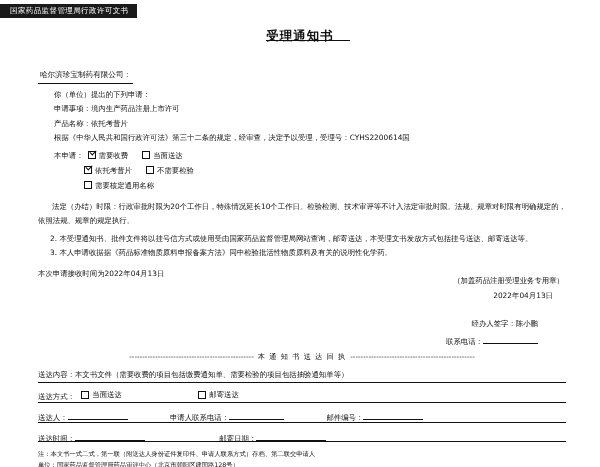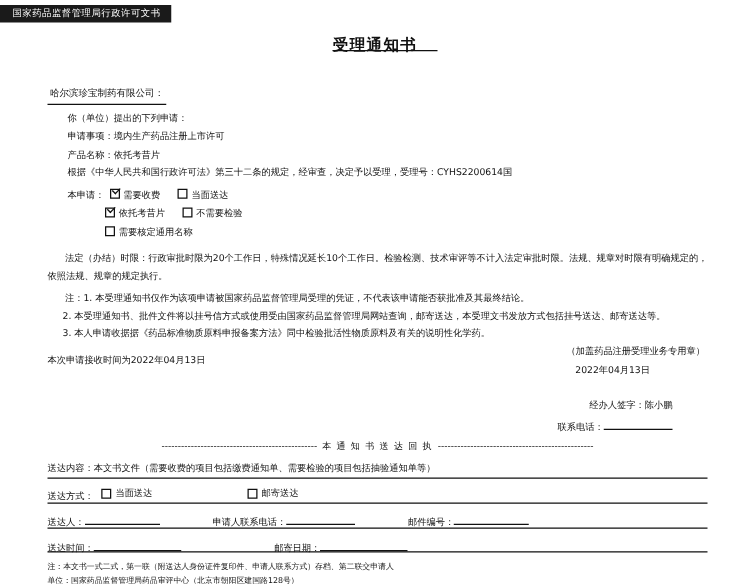--- a/index.html
+++ b/index.html
@@ -122,21 +122,21 @@
   }
   .note-list .note {
     padding-left: 24px;
     text-indent: -12px;
     line-height: 1.95;
   }
   .note-head {
     text-indent: 14px;
   }
   .seal-line { position: absolute; right: 36px; top: 276px; font-size: 7.4px; }
-  .seal-date { position: absolute; right: 80px; top: 291px; font-size: 7.4px; }
+  .seal-date { position: absolute; right: 47px; top: 291px; font-size: 7.4px; }
   .handler  { position: absolute; right: 62px; top: 319px; font-size: 7.4px; }
   .tel      { position: absolute; right: 62px; top: 334px; font-size: 7.4px; }
 
   .dash-sep {
     position: absolute;
     left: 38px;
     top: 352px;
     width: 528px;
     text-align: center;
     font-size: 7.2px;
@@ -247,21 +247,20 @@
       </div>
     </div>
 
     <div class="gap-md"></div>
 
     <div class="para">法定（办结）时限：行政审批时限为20个工作日，特殊情况延长10个工作日。检验检测、技术审评等不计入法定审批时限。法规、规章对时限有明确规定的，依照法规、规章的规定执行。</div>
 
     <div class="gap-sm"></div>
 
     <div class="note-list">
-      <div class="note-head">注：1. 本受理通知书仅作为该项申请被国家药品监督管理局受理的凭证，不代表该申请能否获批准及其最终结论。</div>
       <div class="note">2. 本受理通知书、批件文件将以挂号信方式或使用受由国家药品监督管理局网站查询，邮寄送达，本受理文书发放方式包括挂号送达、邮寄送达等。</div>
       <div class="note">3. 本人申请收据据《药品标准物质原料申报备案方法》同中检验批活性物质原料及有关的说明性化学药。</div>
     </div>
 
     <div class="gap-md"></div>
 
     <div>本次申请接收时间为2022年04月13日</div>
 
   </div>
 

